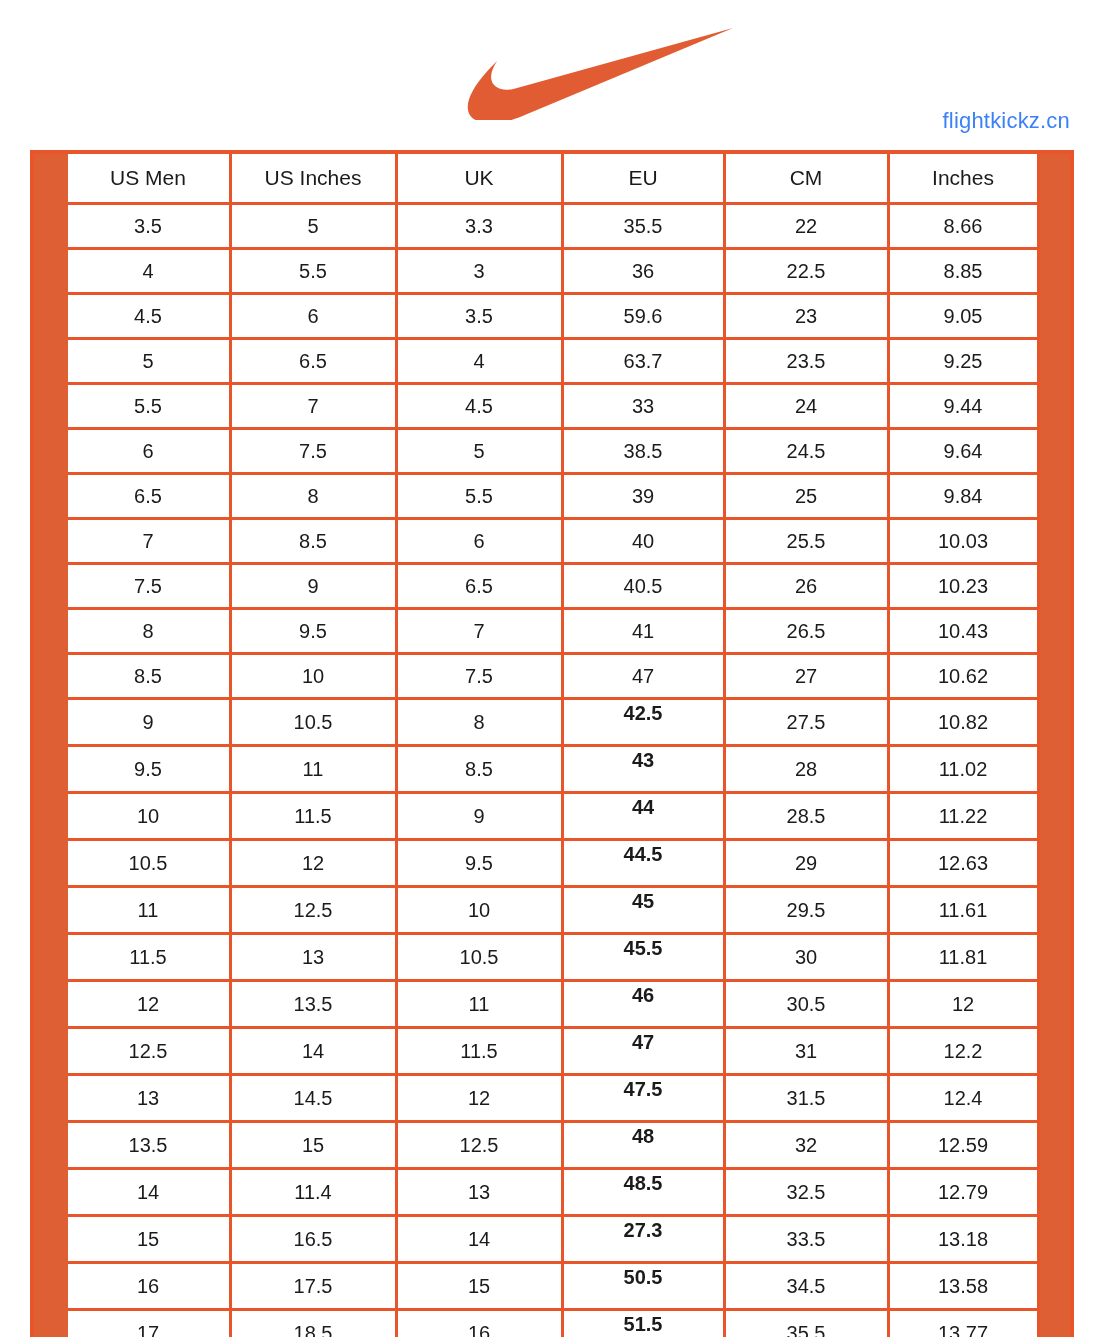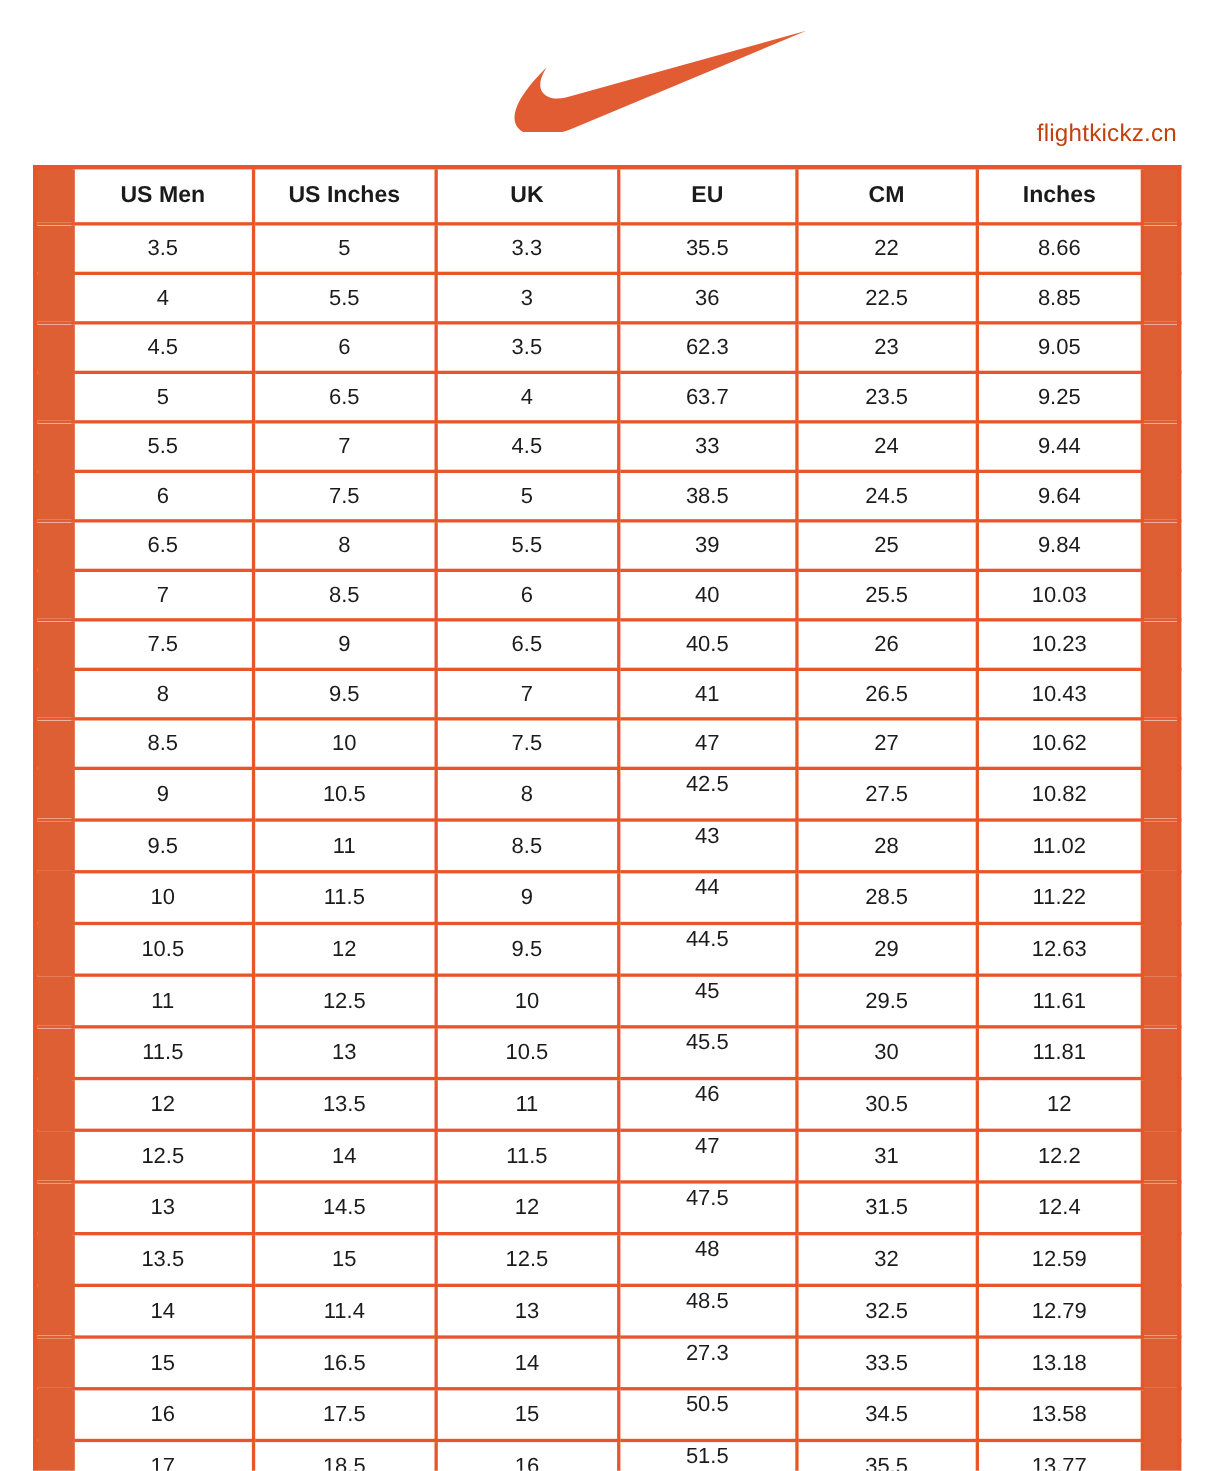--- a/index.html
+++ b/index.html
@@ -12,21 +12,21 @@
   }
   .logo {
     position: absolute;
     left: 448px; top: 28px;
     width: 285px; height: 92px;
   }
   .website {
     position: absolute;
     top: 108px; right: 30px;
     font-size: 22px;
-    color: #c2410c;
+    color: #3b82f6;
     letter-spacing: 0.2px;
   }
   .chart-wrap {
     position: absolute;
     left: 30px; top: 150px;
   }
   table.size-chart {
     border-collapse: collapse;
     table-layout: fixed;
     width: 1040px;
@@ -38,32 +38,33 @@
     padding: 0;
     text-align: center;
     vertical-align: middle;
     font-size: 20px;
     color: #1b1b1b;
     background: #ffffff;
     overflow: hidden;
   }
   table.size-chart thead th {
     height: 48px;
-    font-weight: 700;
+    font-weight: 400;
     font-size: 21px;
   }
   table.size-chart tbody td { height: 42px; }
   table.size-chart .bar {
     background: #DD5F33;
     border-color: #DD5F33;
   }
   table.size-chart td.eu-raised {
     vertical-align: top;
     padding-top: 2px;
     line-height: 22px;
+    font-weight: bold;
   }
 </style>
 </head>
 <body>
 
 <svg class="logo" viewBox="0 0 1000 356" preserveAspectRatio="none" aria-hidden="true">
   <path fill="#E15C33" d="M248.6 346.4c-65.2 27.1-121.6 27.9-151.9 9.6C63.8 336.2 60 295.8 87.6 241.9c20.3-39.6 52.6-79.5 85.5-114.8-10.3 16.8-41.7 72.9-2.7 101.4 15.5 11.3 37.8 12.5 62.6 6.1L1000 0 248.6 346.4z"></path>
 </svg>
 
 <div class="website">flightkickz.cn</div>
@@ -111,21 +112,21 @@
           <td>36</td>
           <td>22.5</td>
           <td>8.85</td>
           <td class="bar"></td>
         </tr>
         <tr>
           <td class="bar"></td>
           <td>4.5</td>
           <td>6</td>
           <td>3.5</td>
-          <td>62.3</td>
+          <td>59.6</td>
           <td>23</td>
           <td>9.05</td>
           <td class="bar"></td>
         </tr>
         <tr>
           <td class="bar"></td>
           <td>5</td>
           <td>6.5</td>
           <td>4</td>
           <td>63.7</td>

